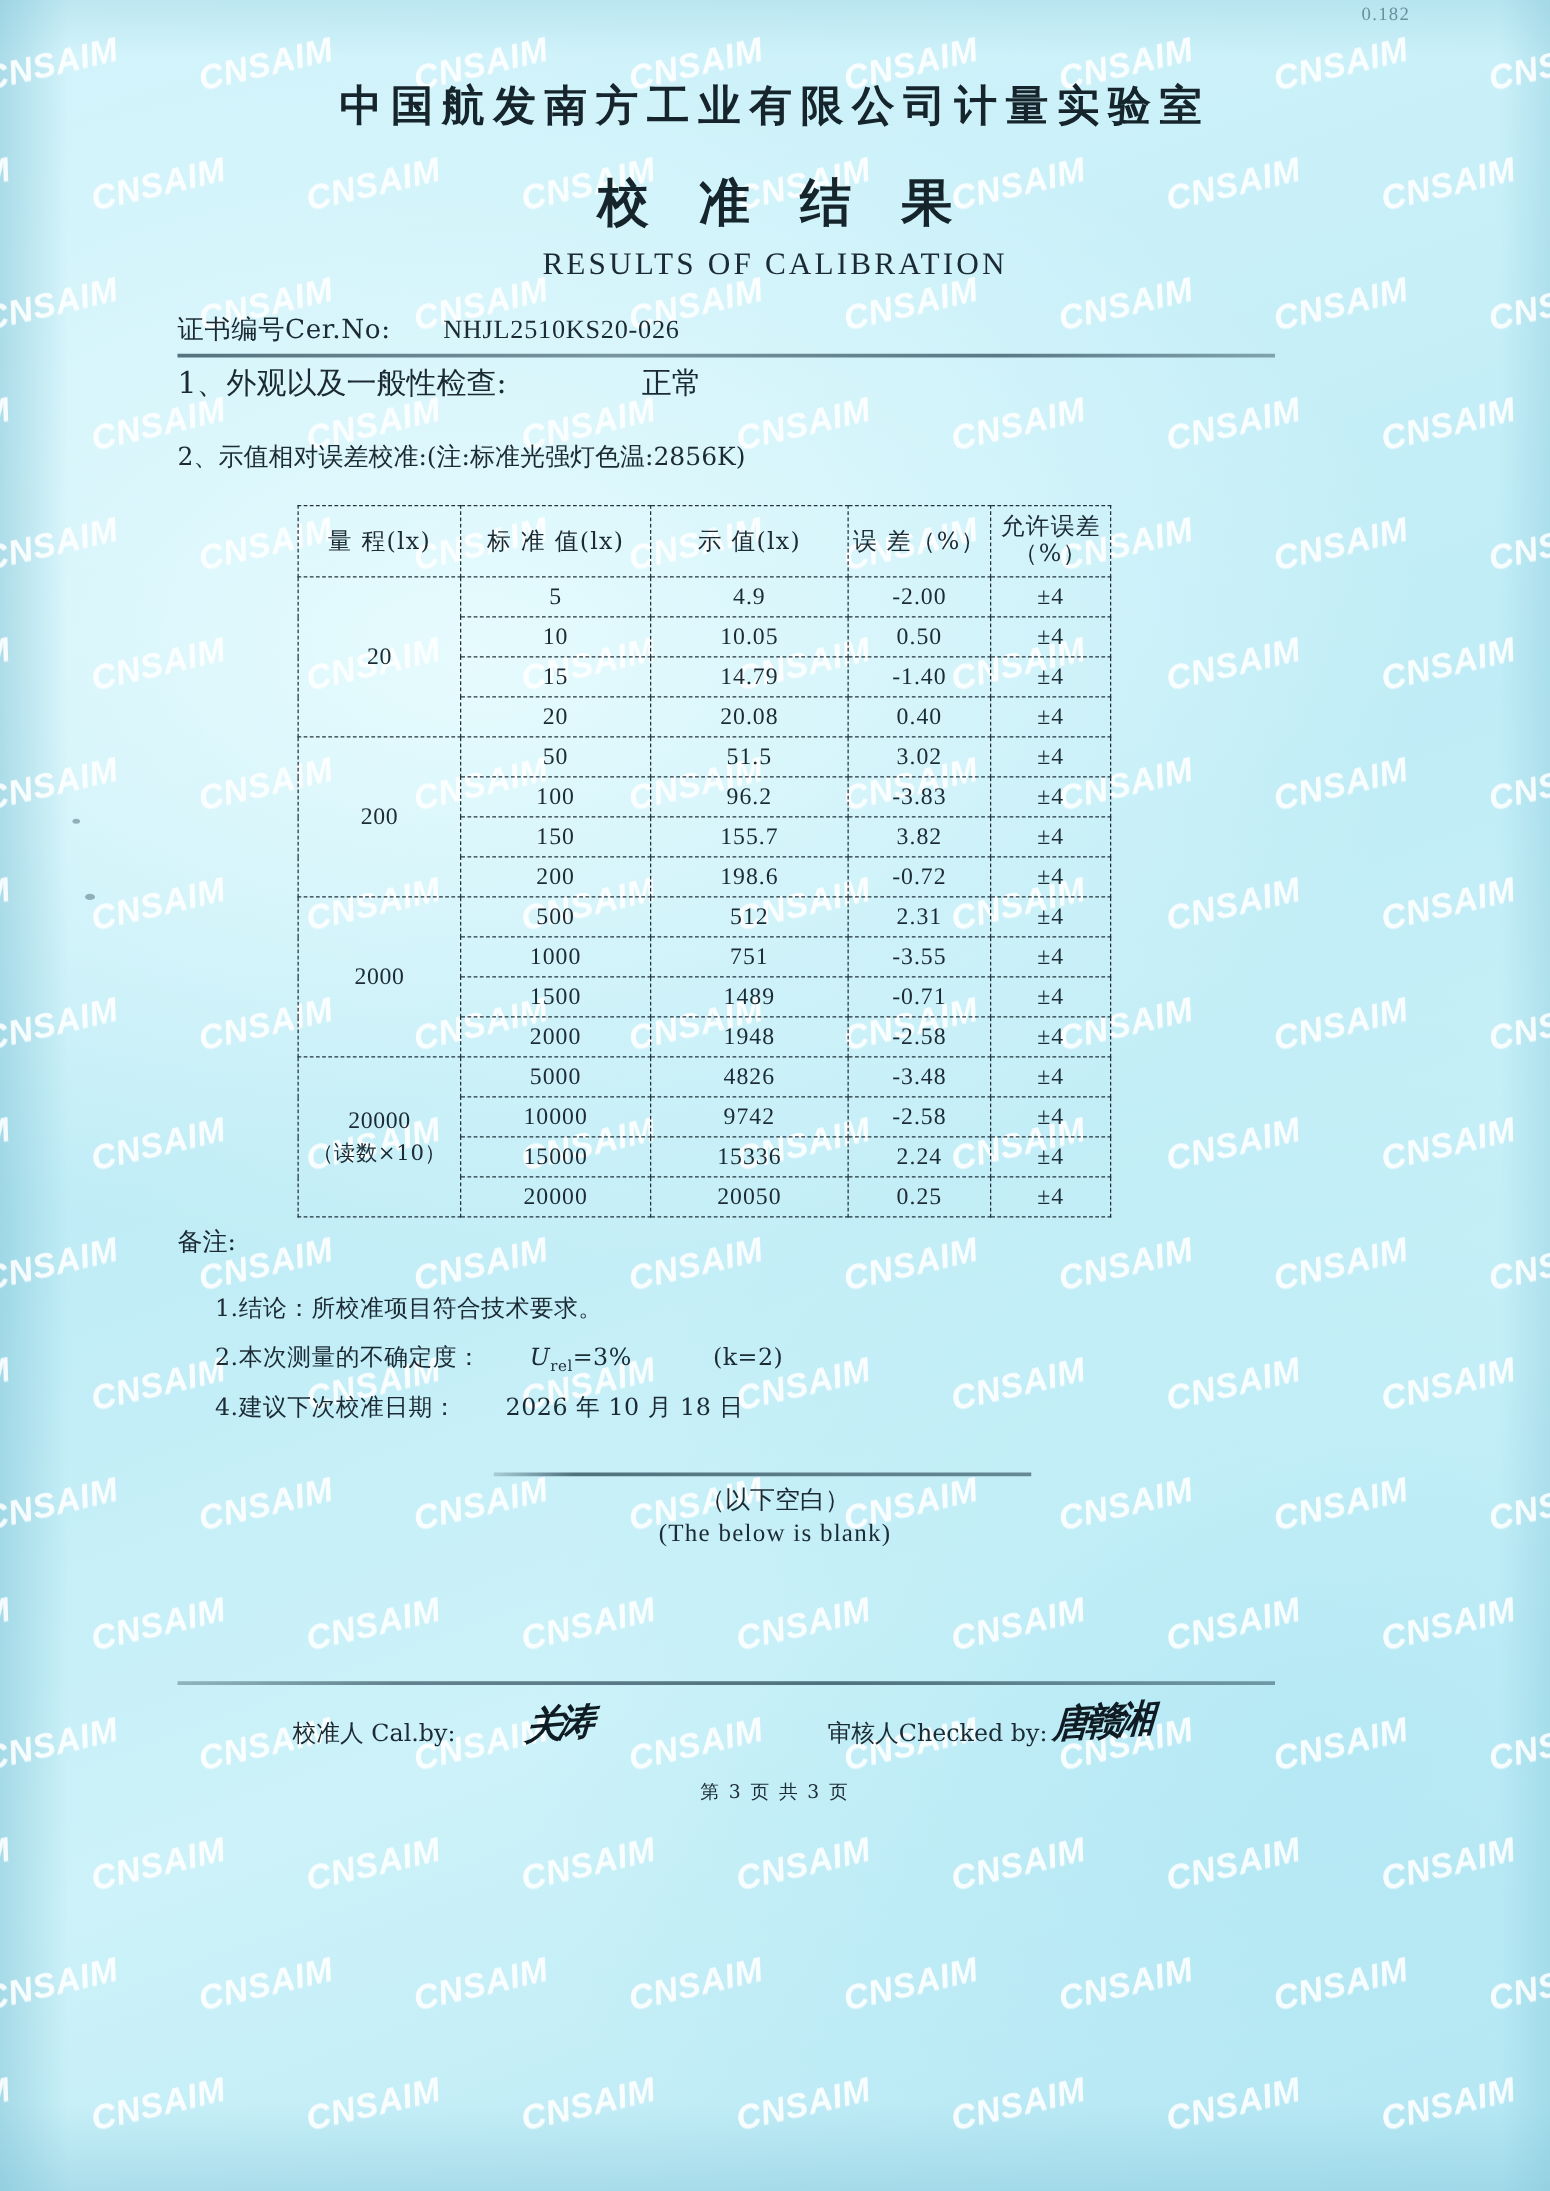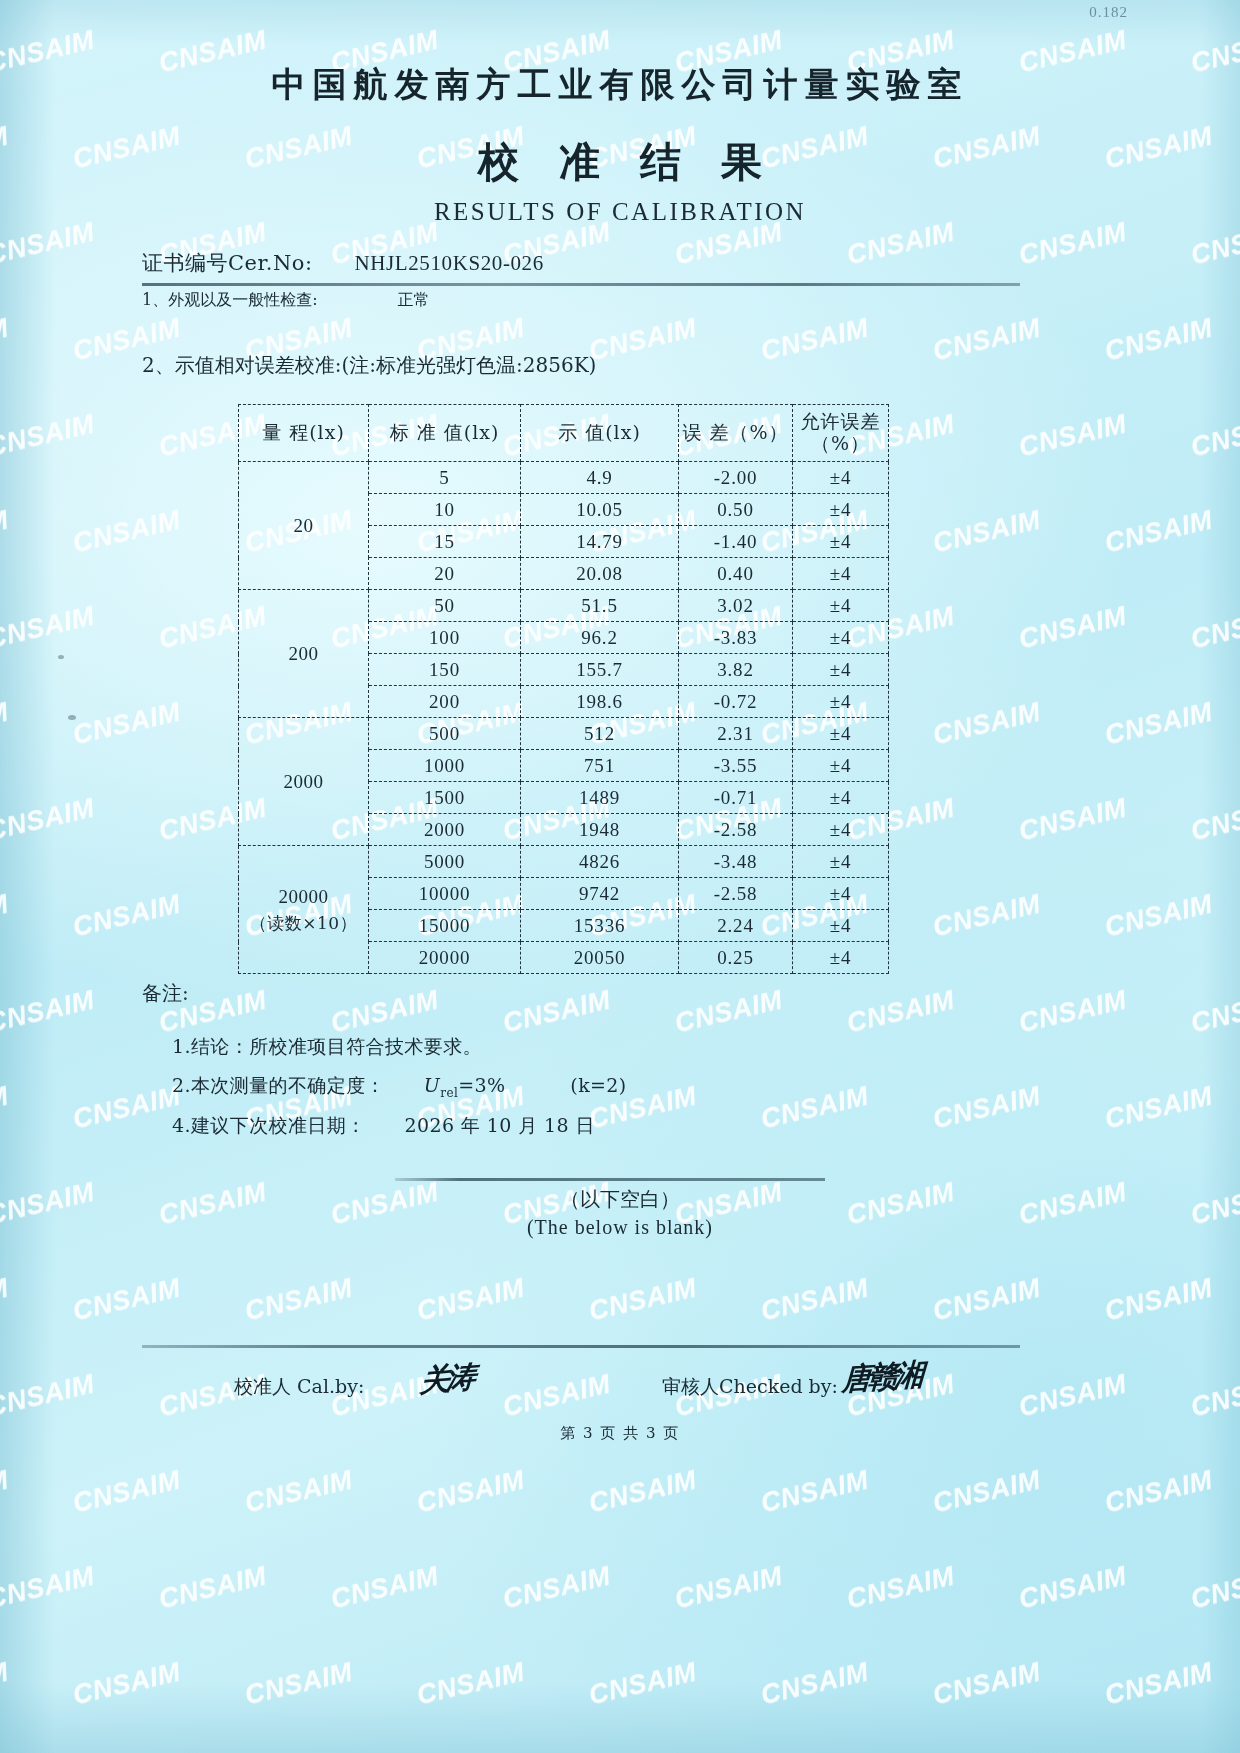--- a/index.html
+++ b/index.html
@@ -131,23 +131,23 @@
     top: 283px;
   }
 
   .item1 {
     position: absolute;
     top: 290px;
     left: 142px;
     display: flex;
     align-items: baseline;
     font-family: "DejaVu Serif", serif;
-    font-size: 16px;
-  }
-  .item1 .val { margin-left: 80px; }
+    font-size: 24px;
+  }
+  .item1 .val { margin-left: 108px; }
 
   .item2 {
     position: absolute;
     top: 352px;
     left: 142px;
     font-family: "DejaVu Serif", serif;
     font-size: 20px;
     white-space: nowrap;
   }
 

